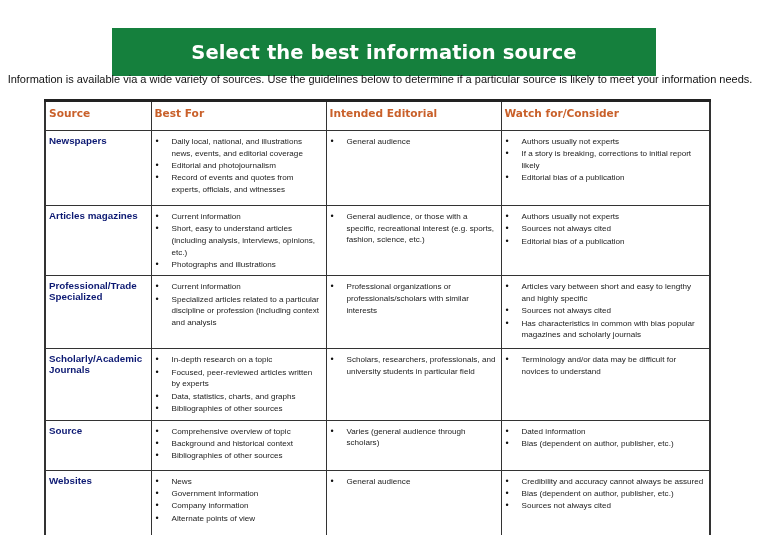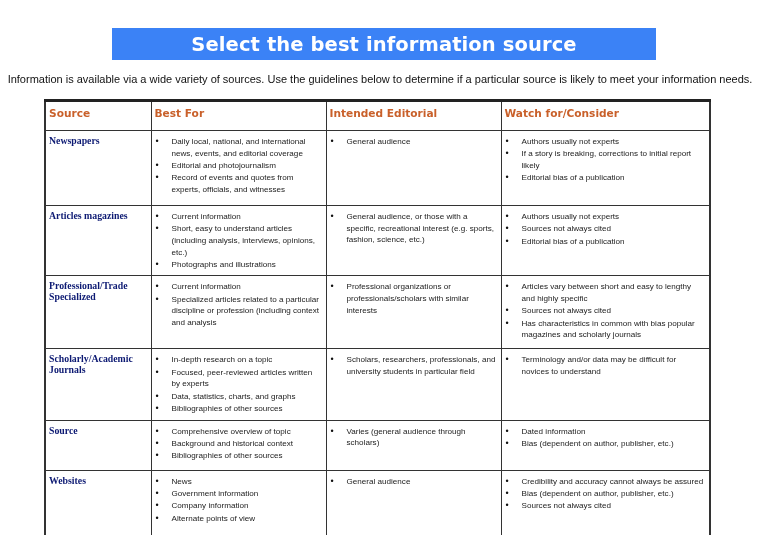--- a/index.html
+++ b/index.html
@@ -1,22 +1,22 @@
 <!DOCTYPE html>
 <html><head>
 <meta charset="utf-8">
 <style>
   html, body { margin: 0; padding: 0; }
   body {
     width: 760px; height: 535px; background: #ffffff; position: relative;
     font-family: "Liberation Sans", sans-serif; overflow: hidden;
   }
   .banner {
-    position: absolute; left: 112px; top: 28px; width: 544px; height: 32px;
-    background: #3b82f6; color: #ffffff;
+    position: absolute; left: 112px; top: 28px; width: 544px; height: 48px;
+    background: #15803d; color: #ffffff;
     font-family: "DejaVu Sans", sans-serif; font-weight: bold; font-size: 19.5px;
     display: flex; align-items: center; justify-content: center;
     letter-spacing: 0.1px;
   }
   .intro {
     position: absolute; left: 0; top: 73px; width: 760px; text-align: center;
     font-size: 11px; color: #111;
   }
   table {
     position: absolute; left: 44px; top: 99px; width: 665px;
@@ -26,21 +26,21 @@
   }
   col.c1 { width: 106px; } col.c2 { width: 175px; }
   col.c3 { width: 175px; } col.c4 { width: 209px; }
   th, td { border: 1.5px solid #333; vertical-align: top; padding: 0; }
   th {
     height: 23px; text-align: left; color: #c9602a;
     font-family: "DejaVu Sans", sans-serif; font-weight: bold; font-size: 10.6px;
     padding: 5px 0 0 3px;
   }
   td.src {
-    color: #0d1a73; font-family: Liberation Serif, serif; font-weight: bold;
+    color: #0d1a73; font-family: Liberation Sans, sans-serif; font-weight: bold;
     font-size: 9.8px; line-height: 11px; padding: 4px 2px 0 3px;
   }
   ul { list-style: none; margin: 0; padding: 5px 4px 4px 0; }
   li {
     position: relative; padding-left: 20px; font-size: 8.1px;
     line-height: 11.6px; color: #222; margin-bottom: 0.8px;
   }
   li .bullet {
     position: absolute; left: 4px; top: 0; font-size: 9px; color: #111;
   }
@@ -66,21 +66,21 @@
       <th>Best For</th>
       <th>Intended Editorial</th>
       <th>Watch for/Consider</th>
     </tr>
   </thead>
   <tbody id="tbody">
       <tr class="r1">
         <td class="src">Newspapers</td>
         <td>
           <ul>
-            <li><span class="bullet">•</span><span>Daily local, national, and international news, events, and editorial coverage</span></li>
+            <li><span class="bullet">•</span><span>Daily local, national, and illustrations news, events, and editorial coverage</span></li>
             <li><span class="bullet">•</span><span>Editorial and photojournalism</span></li>
             <li><span class="bullet">•</span><span>Record of events and quotes from experts, officials, and witnesses</span></li>
           </ul>
         </td>
         <td>
           <ul>
             <li><span class="bullet">•</span><span>General audience</span></li>
           </ul>
         </td>
         <td>

